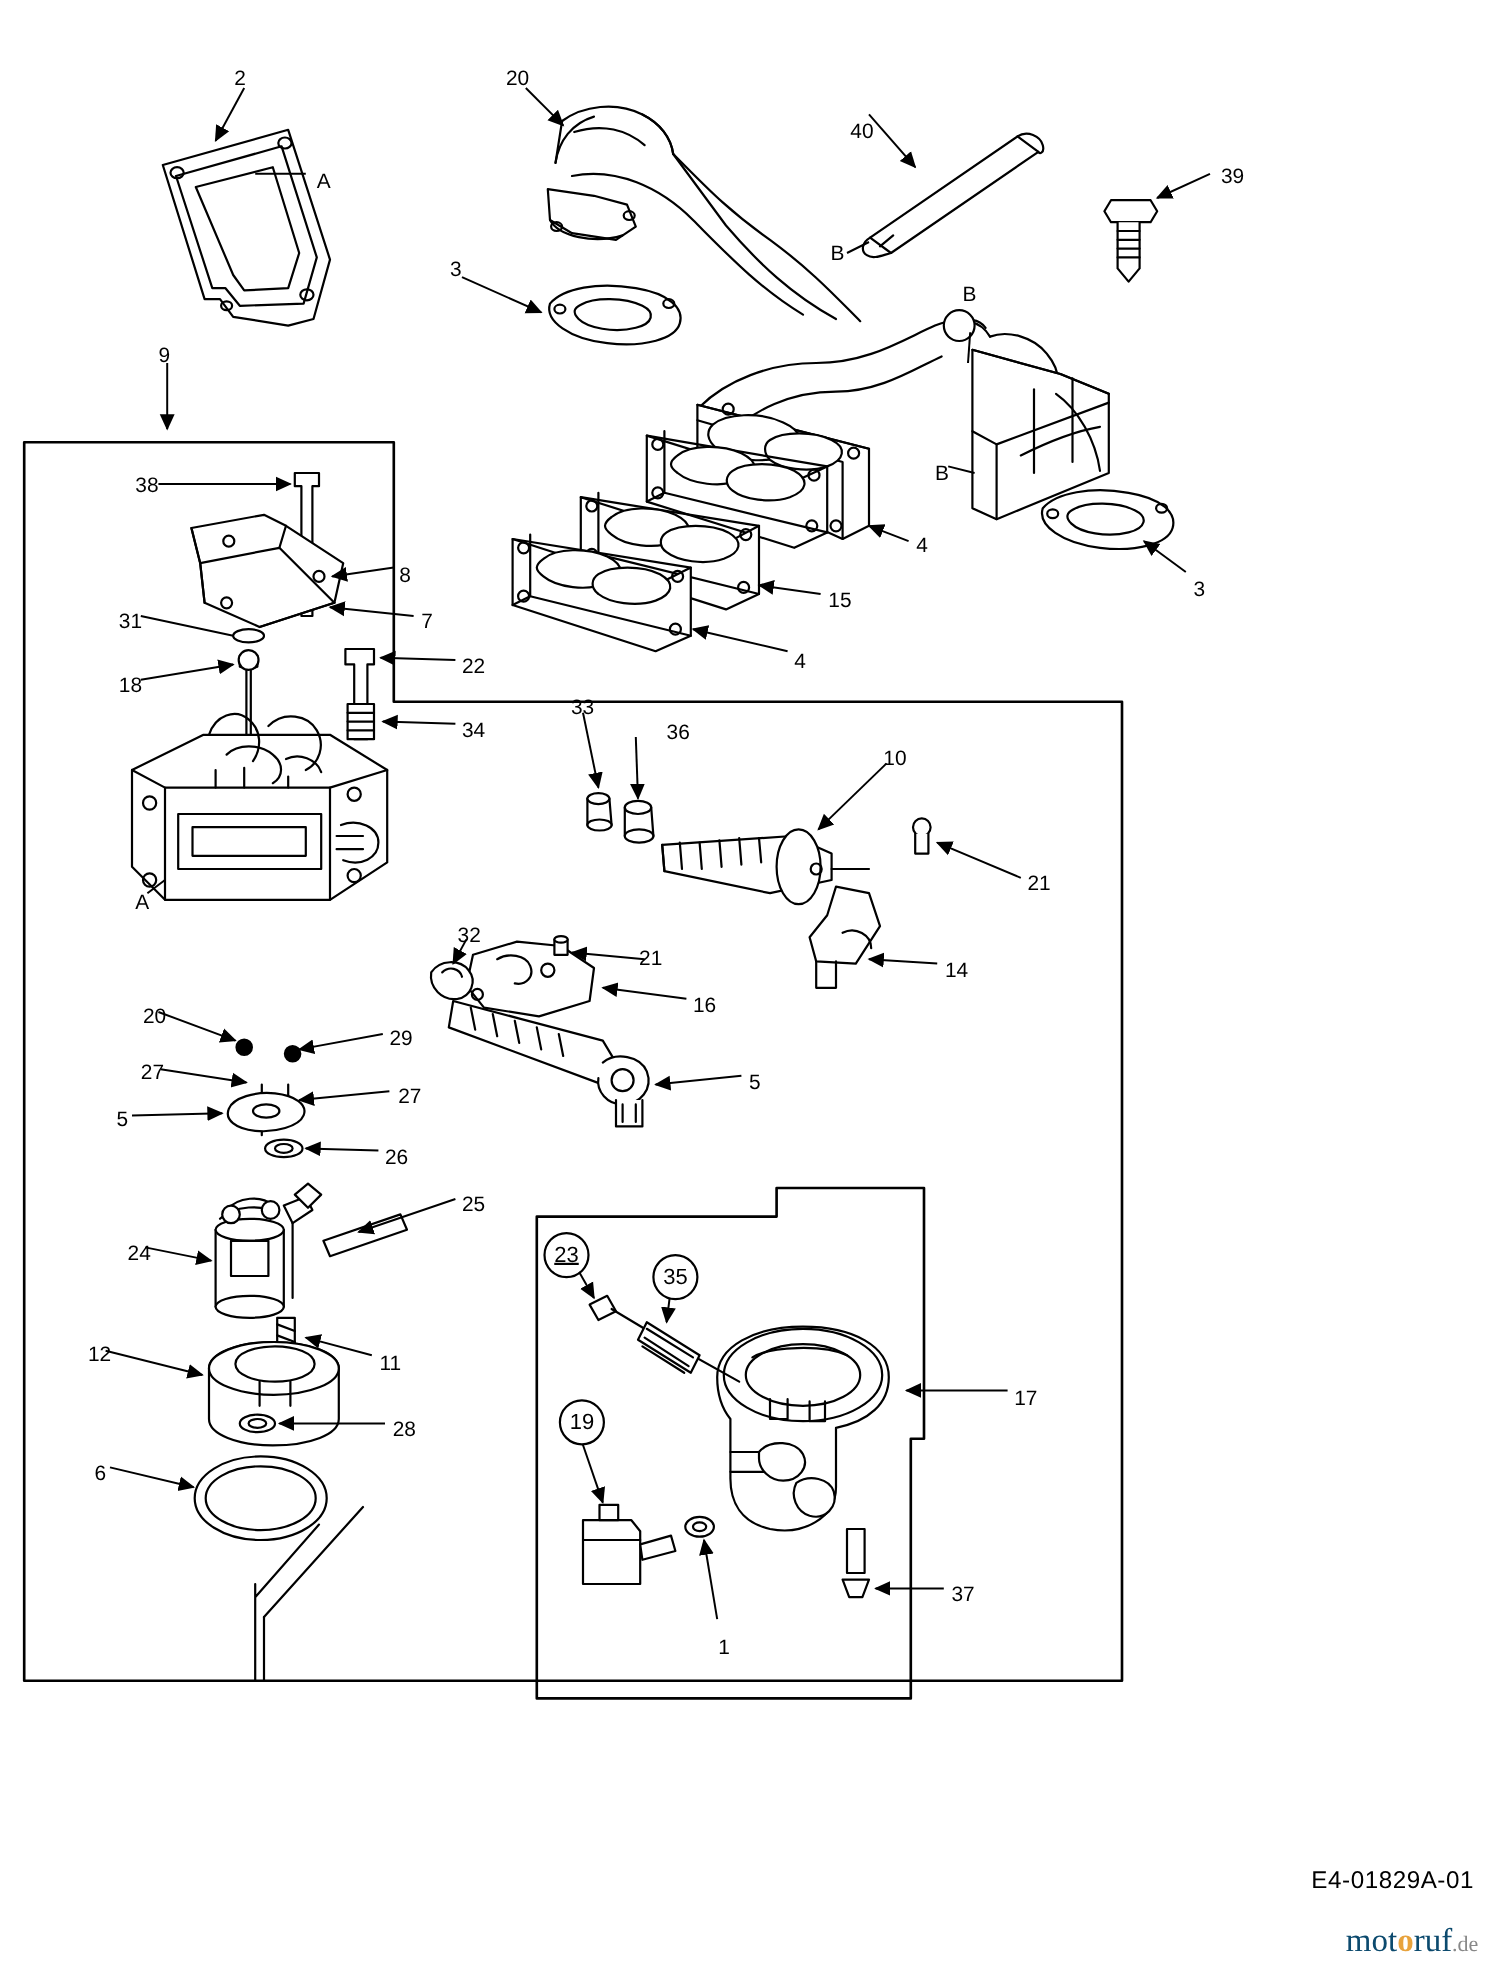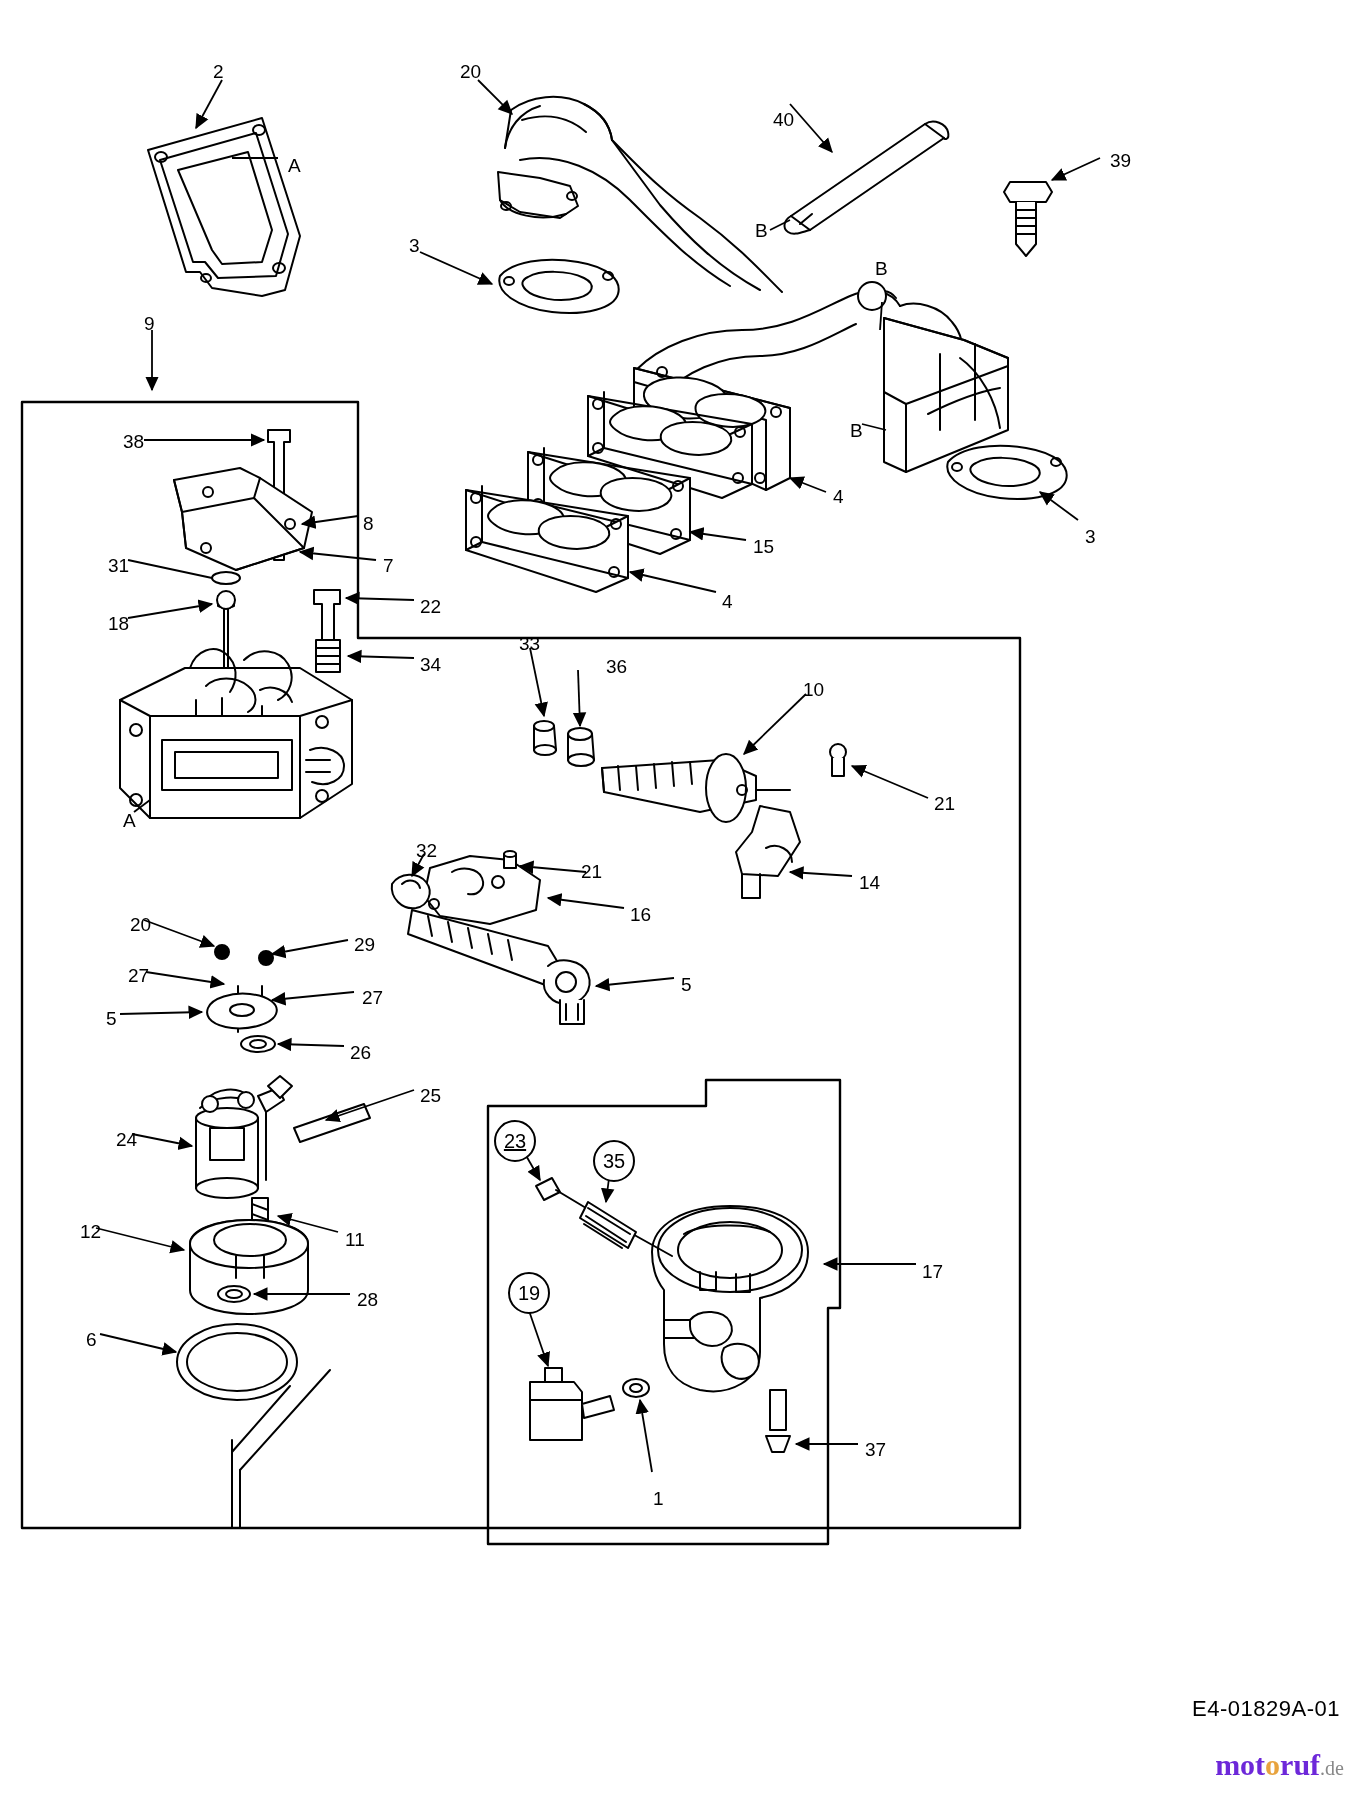--- a/index.html
+++ b/index.html
@@ -9,21 +9,21 @@
   .callout{position:absolute;font-size:19px;font-weight:normal;color:#000;font-family:"Liberation Sans", sans-serif;line-height:1;white-space:nowrap;}
   .letter{position:absolute;font-size:19px;color:#000;font-family:"Liberation Sans", sans-serif;}
   .circnum{position:absolute;width:38px;height:38px;border:2px solid #000;border-radius:50%;display:flex;align-items:center;justify-content:center;font-size:20px;font-family:"Liberation Sans", sans-serif;background:#fff;}
   #serialbox{position:absolute;left:975px;top:30px;width:188px;height:64px;border:1.6px solid #000;background:#fff;padding:6px 8px;box-sizing:border-box;}
   #serialbox div{font-size:11.5px;font-weight:bold;line-height:1.35;font-family:"Liberation Sans", sans-serif;white-space:nowrap;}
   #serialbox div.i1{padding-left:0px;}
   #serialbox div.i2{padding-left:0px;}
   #serialbox div.i3{padding-left:10px;}
   #docnum{position:absolute;right:22px;bottom:78px;font-size:22px;font-family:"Liberation Sans", sans-serif;letter-spacing:0.5px;}
   #wm{position:absolute;right:18px;bottom:18px;font-size:30px;font-family:"Liberation Serif", serif;}
-  #wm .m{color:#6d28d9;font-weight:bold;}
+  #wm .m{color:#0c4a6e;font-weight:normal;}
   #wm .o{color:#e8a33d;font-weight:bold;}
   #wm .de{color:#888;font-size:20px;}
 </style>
 </head>
 <body>
 
 <div id="sheet">
 
   <svg class="layer" viewBox="0 0 1362 1800">
     <g fill="none" stroke="#000" stroke-width="2" stroke-linejoin="round" stroke-linecap="round">

